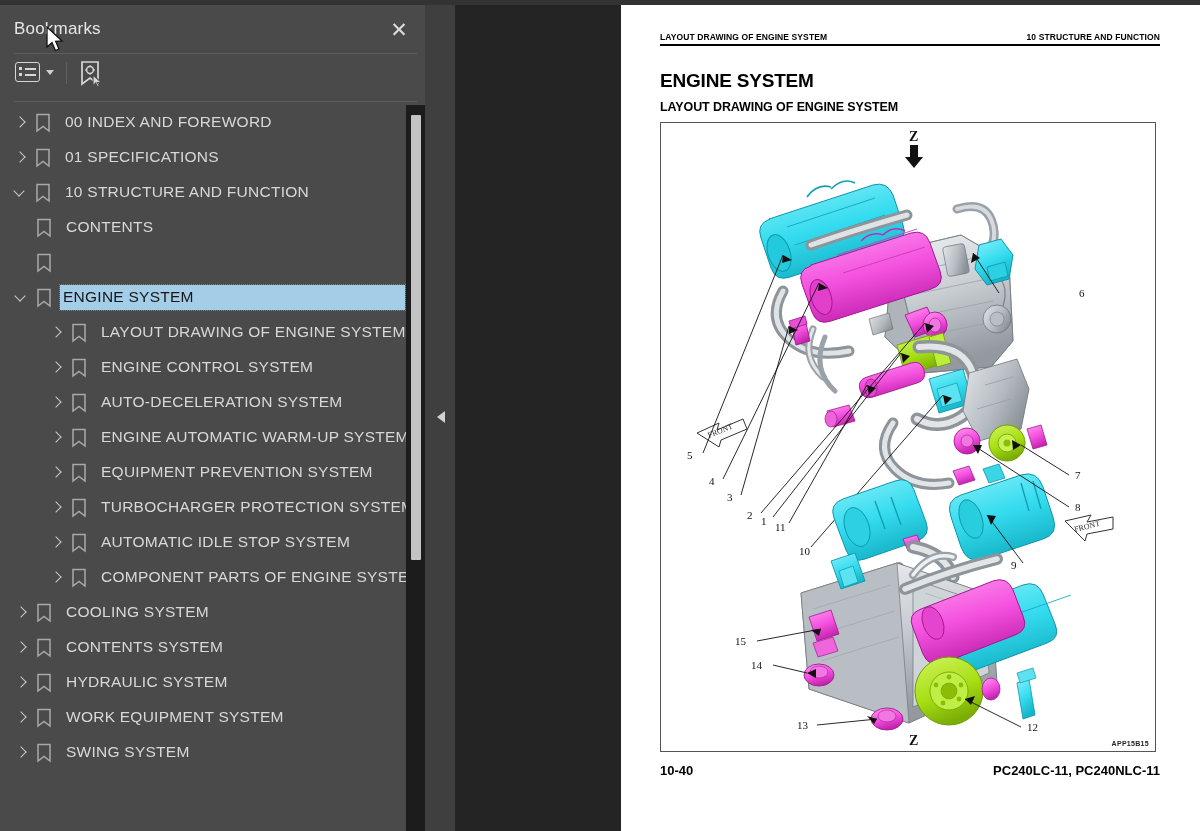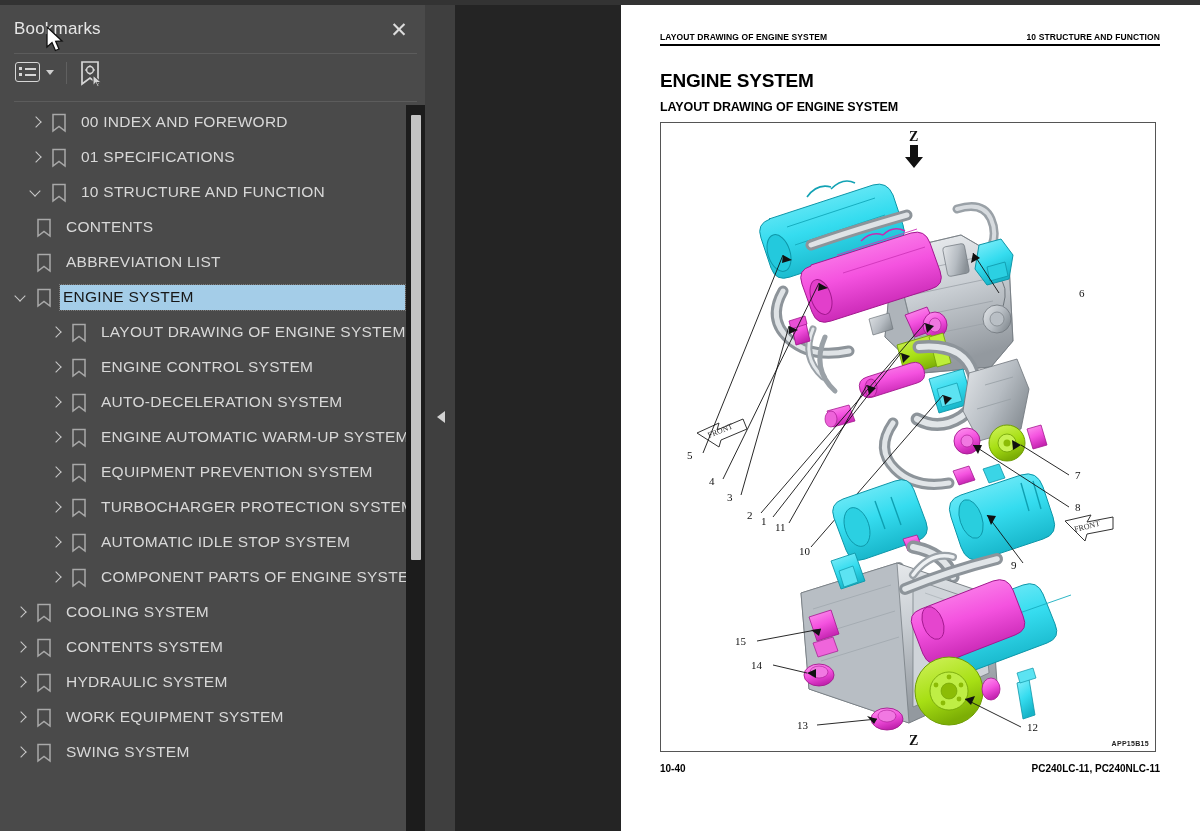--- a/index.html
+++ b/index.html
@@ -76,21 +76,21 @@
     background:#a4cde8;outline:1px dotted #7c7c7c;
   }
   .label-wrap{display:inline-block;padding:3px 6px 4px 3px;}
   .node.selected .node-label{color:#171717;}
   .node.selected .label-wrap{
     flex:1;margin-left:6px;margin-right:20px;
   }
   .node.selected .node-label{margin-left:0;}
 
   
-  .ind0{padding-left:12px;margin-left:16px;}
+  .ind0{padding-left:12px;}
   .ind1{padding-left:13px;}
   .ind2{padding-left:48px;}
 
   
   .sb-track{position:absolute;left:406px;top:100px;width:19px;height:731px;background:#1c1c1c;}
   .sb-thumb{position:absolute;left:411px;top:110px;width:10px;height:445px;background:#c3c3c3;border-radius:1px;cursor:pointer;}
 
   
   .collapse-handle{
     position:absolute;left:435px;top:409px;width:14px;height:16px;cursor:pointer;
@@ -105,21 +105,21 @@
   .page{position:absolute;left:621px;top:5px;width:579px;height:826px;background:#ffffff;}
   .page-inner{position:absolute;left:39px;top:27px;width:500px;}
   .run-head{display:flex;justify-content:space-between;align-items:flex-end;
     font-size:8.5px;font-weight:bold;color:#000;letter-spacing:.1px;}
   .run-rule{margin-top:2px;height:2px;background:#000;}
   .h1{margin-top:24px;font-size:19px;font-weight:bold;color:#000;letter-spacing:-0.2px;}
   .h2{margin-top:8px;font-size:12.5px;font-weight:bold;color:#000;letter-spacing:-0.1px;}
   .figbox{margin-top:8px;width:494px;height:628px;border:1px solid #555;position:relative;background:#fff;overflow:hidden;}
   .fig-code{position:absolute;right:6px;bottom:4px;font-size:7px;font-weight:bold;color:#222;letter-spacing:.3px;}
   .page-foot{margin-top:11px;display:flex;justify-content:space-between;
-    font-size:10px;font-weight:bold;color:#000;}
+    font-size:13px;font-weight:bold;color:#000;}
 
   
   .dwg{position:absolute;left:0;top:0;width:494px;height:628px;}
 
   
   .cursor{position:absolute;left:46px;top:26px;pointer-events:none;}
 </style>
 </head>
 <body>
 
@@ -196,21 +196,20 @@
           </div>
           <div class="label-wrap"><span class="node-label">CONTENTS</span></div>
         </div>
         <div class="node ind1">
           <div class="twisty "></div>
           <div class="bmk-icon">
             <svg width="16" height="20" viewBox="0 0 16 20">
               <path d="M2 1.5 H14 V18 L8 13.5 L2 18 Z" fill="none" stroke="#a9a9a9" stroke-width="1.5"></path>
             </svg>
           </div>
-          <div class="label-wrap"><span class="node-label">ABBREVIATION LIST</span></div>
         </div>
         <div class="node ind1 selected">
           <div class="twisty down"></div>
           <div class="bmk-icon">
             <svg width="16" height="20" viewBox="0 0 16 20">
               <path d="M2 1.5 H14 V18 L8 13.5 L2 18 Z" fill="none" stroke="#a9a9a9" stroke-width="1.5"></path>
             </svg>
           </div>
           <div class="label-wrap"><span class="node-label">ENGINE SYSTEM</span></div>
         </div>

